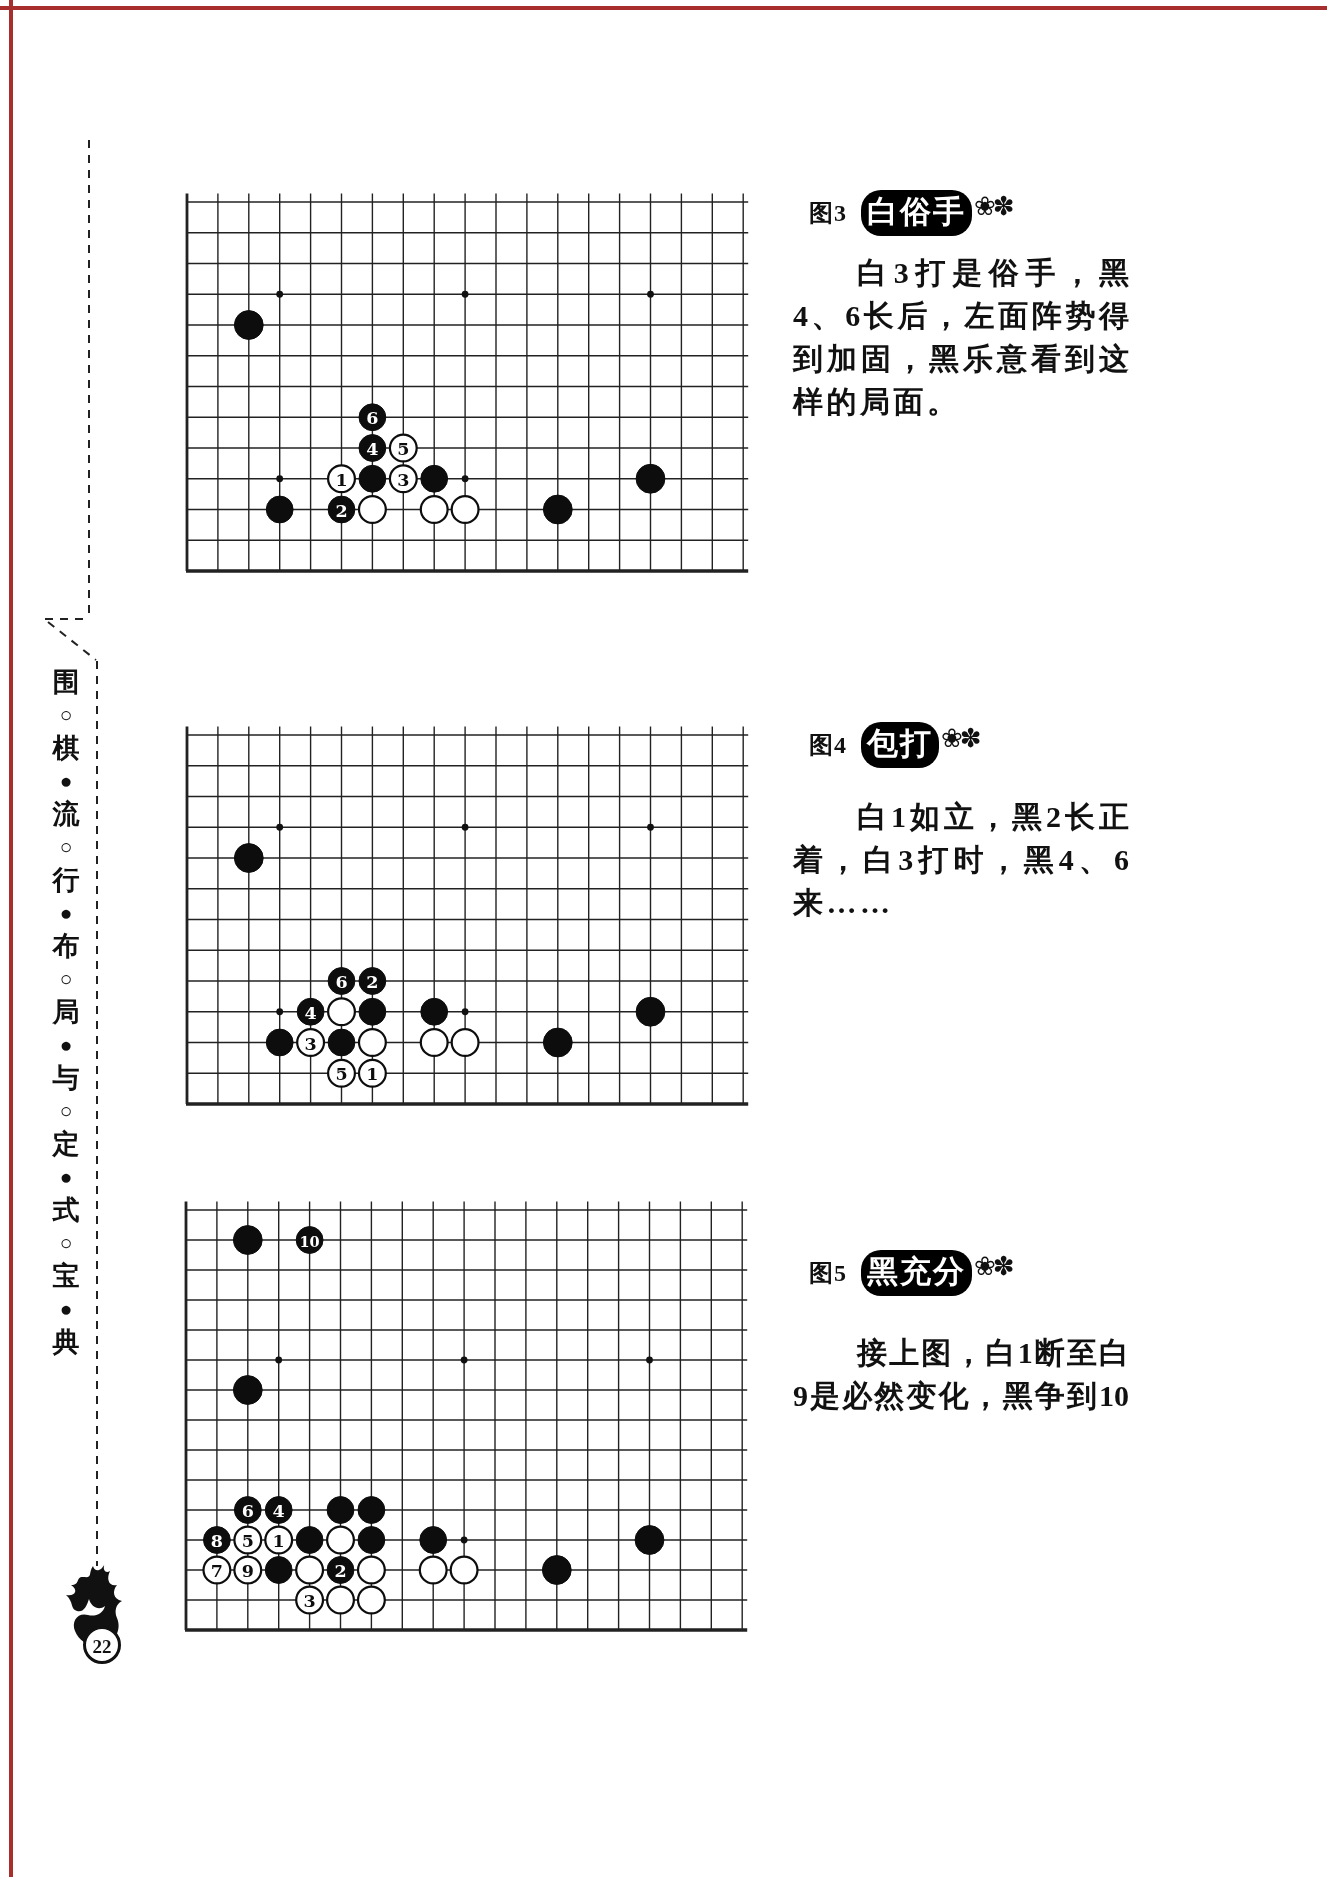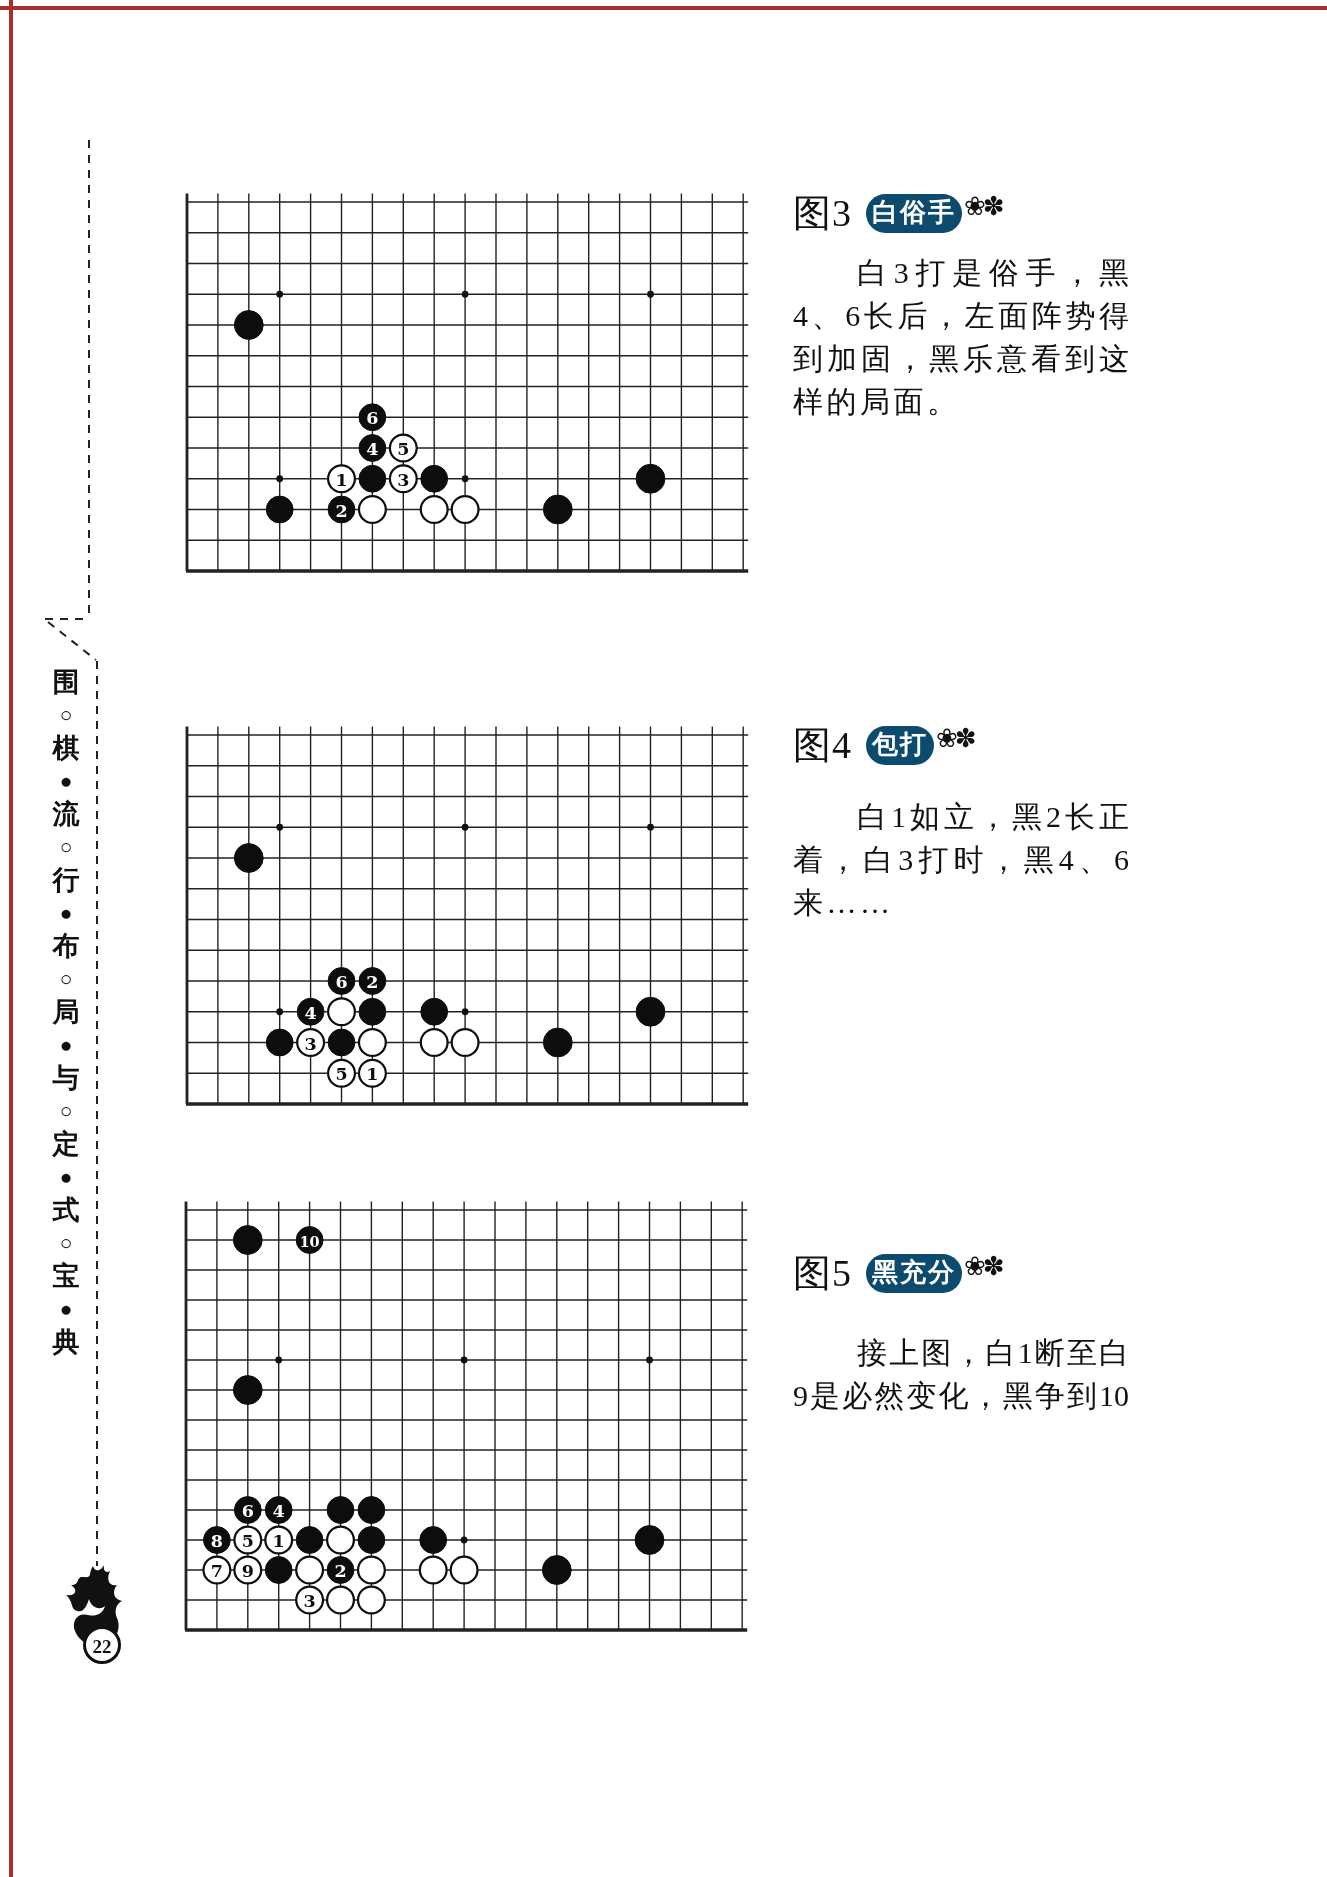--- a/index.html
+++ b/index.html
@@ -9,26 +9,26 @@
     overflow:hidden;
   }
   .border-top{position:absolute;left:0;top:6px;width:1327px;height:4px;}
   .border-left{position:absolute;left:9px;top:0;width:4px;height:1877px;}
 
   .sidebar{position:absolute;left:46px;top:666px;width:40px;text-align:center;}
   .sb-item{height:33px;line-height:33px;font-size:27px;font-weight:700;}
   .sb-circle{font-size:21px;}
 
   .figure-heading{position:absolute;left:793px;display:flex;align-items:center;height:38px;}
-  .fig-label{font-size:38px;font-weight:400;letter-spacing:1px;}
-  .fig-badge{background:#0c4a6e;color:#fff;font-size:26px;font-weight:700;
+  .fig-label{font-size:24px;font-weight:700;letter-spacing:1px;margin-left:16px;}
+  .fig-badge{background:#000000;color:#fff;font-size:31px;font-weight:700;
              padding:1px 6px 3px 6px;margin-left:14px;letter-spacing:2px;border-radius:20px;}
   .fig-orn{font-size:26px;margin-left:2px;transform:translateY(-7px);letter-spacing:-3px;}
 
-  .figure-body{position:absolute;left:793px;width:336px;}
+  .figure-body{position:absolute;left:793px;width:336px;font-weight:bold;}
   .txt-line{height:43px;line-height:43px;font-size:30px;white-space:nowrap;
             letter-spacing:3.5px;overflow:visible;}
   .txt-line.just{text-align:justify;text-align-last:justify;letter-spacing:0;white-space:normal;}
   .txt-line.ind{padding-left:64px;}
 
   .diagram{position:absolute;}
   .flame{position:absolute;left:60px;top:1560px;}
   .guides{position:absolute;left:0;top:0;pointer-events:none;}
 </style>
 </head>

